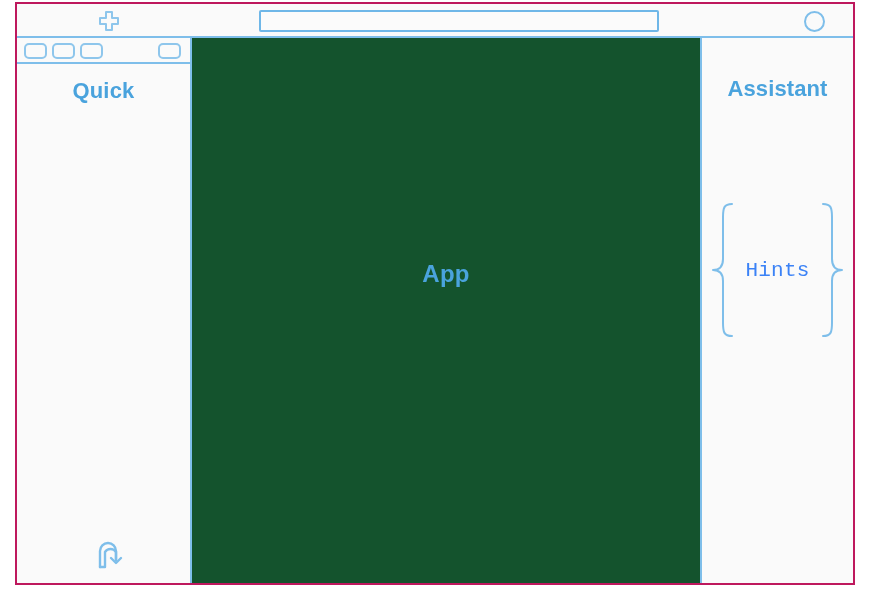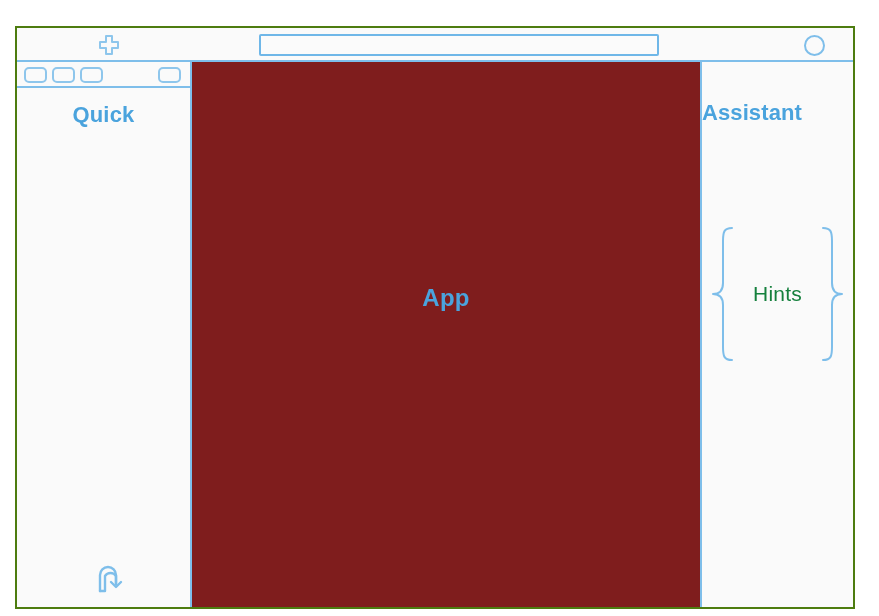--- a/index.html
+++ b/index.html
@@ -17,25 +17,25 @@
     left: 0; top: 0;
     width: 879px;
     height: 616px;
     background: #ffffff;
   }
 
   
   .window-frame {
     position: absolute;
     left: 15px;
-    top: 26px;
+    top: 2px;
     width: 840px;
     height: 583px;
     box-sizing: border-box;
-    border: 2px solid #4d7c0f;
+    border: 2px solid #be185d;
     background: #fafafa;
   }
 
   
   .top-bar {
     position: absolute;
     left: 0; top: 0;
     width: 100%;
     height: 34px;
     box-sizing: border-box;
@@ -137,21 +137,21 @@
     width: 28px;
     height: 30px;
   }
 
   
   .main-canvas {
     position: relative;
     flex: 1 1 auto;
     box-sizing: border-box;
     border-right: 2px solid #7ebeea;
-    background: #7f1d1d;
+    background: #14532d;
   }
 
   .app-label {
     position: absolute;
     left: 0;
     top: 50%;
     width: 100%;
     transform: translateY(-50%);
     margin-top: -37px;
     text-align: center;
@@ -168,21 +168,21 @@
     flex: 0 0 151px;
     box-sizing: border-box;
     background: #fafafa;
   }
 
   .assistant-title {
     position: absolute;
     left: 0;
     top: 38px;
     width: 100%;
-    text-align: left;
+    text-align: center;
     color: #4aa3dd;
     font-size: 22px;
     font-weight: bold;
     letter-spacing: 0.1px;
   }
 
   .hints-block {
     position: absolute;
     left: 6px;
     top: 163px;
@@ -199,24 +199,25 @@
   .brace.left  { left: 2px; }
   .brace.right { right: 2px; }
 
   .hints-label {
     position: absolute;
     left: 0;
     top: 50%;
     width: 100%;
     transform: translateY(-50%);
     text-align: center;
-    color: #15803d;
+    color: #3b82f6;
     font-size: 21px;
     font-weight: normal;
     letter-spacing: 0.2px;
+    font-family: Liberation Mono, monospace;
   }
 </style>
 </head>
 <body>
 
 <div id="wireframe">
 
   <div class="window-frame">
 
     <div class="top-bar">

